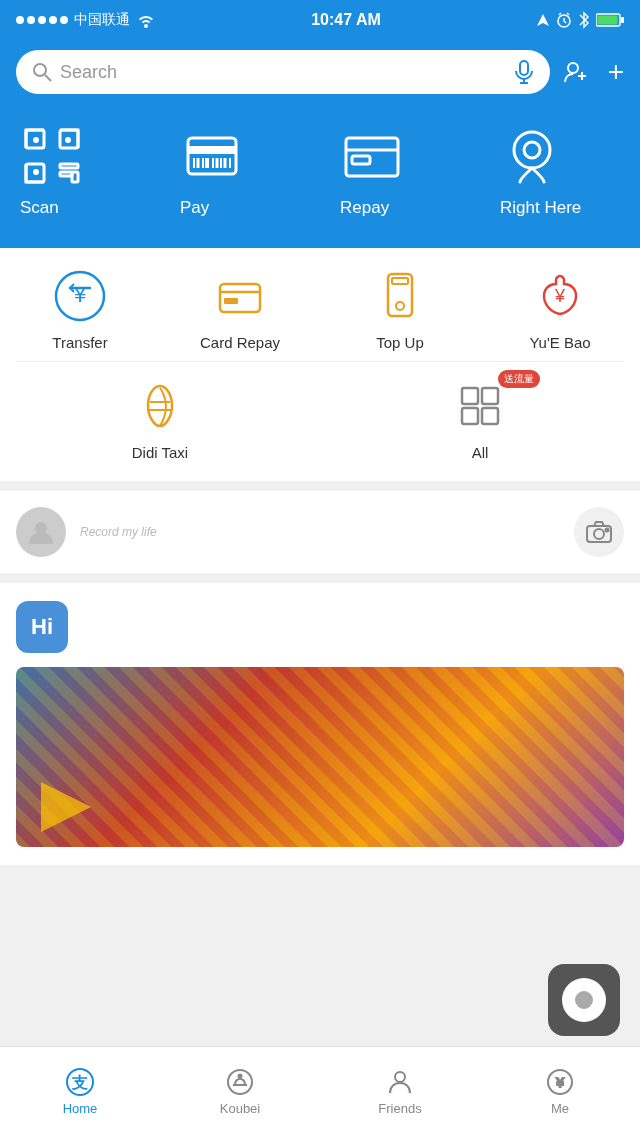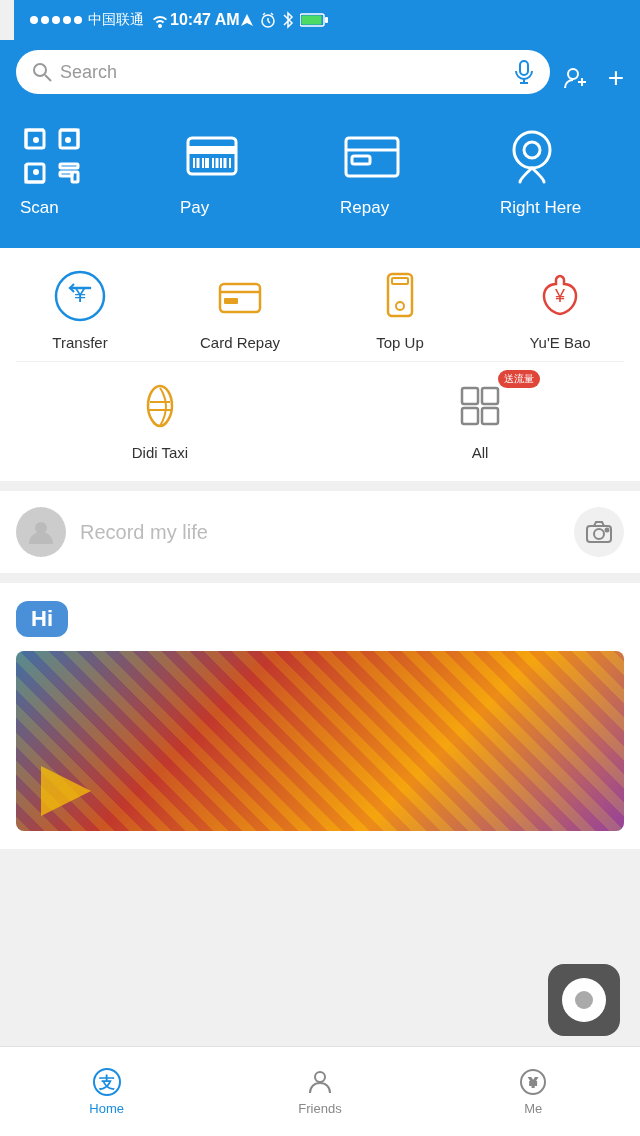--- a/index.html
+++ b/index.html
@@ -11,24 +11,24 @@
       background: #f0f0f0;
       overflow-x: hidden;
     }
 
     
     .status-bar {
       background: #1a8de0;
       height: 40px;
       display: flex;
       align-items: center;
+      justify-content: space-between;
       padding: 0 16px;
       color: white;
       font-size: 14px;
-      margin-left: 14px;
     }
     .status-left { display: flex; align-items: center; gap: 6px; }
     .status-dots { display: flex; gap: 3px; }
     .status-dot { width: 8px; height: 8px; border-radius: 50%; background: white; }
     .status-center { font-size: 16px; font-weight: 600; }
     .status-right { display: flex; align-items: center; gap: 6px; }
 
     
     .header {
       background: #1a8de0;
@@ -40,21 +40,21 @@
       display: flex;
       align-items: center;
       padding: 10px 16px;
       gap: 8px;
     }
     .search-icon-wrap { color: #999; font-size: 18px; }
     .search-input-text { flex: 1; color: #999; font-size: 18px; }
     .mic-icon { color: #1a8de0; font-size: 20px; }
     .header-actions { display: flex; align-items: center; gap: 18px; margin-left: 12px; }
     .header-action-btn { color: white; font-size: 22px; }
-    .header-row { display: flex; align-items: flex-end; }
+    .header-row { display: flex; align-items: center; }
 
     
     .blue-section {
       background: #1a8de0;
       padding: 10px 0 30px;
       display: flex;
       justify-content: space-around;
     }
     .blue-item {
       display: flex;
@@ -142,21 +142,22 @@
       display: flex;
       align-items: center;
       justify-content: center;
       font-size: 26px;
       color: #888;
       flex-shrink: 0;
     }
     .record-text {
       flex: 1;
       color: #bbb;
-      font-size: 20px;
+      font-size: 12px;
+      font-style: italic;
     }
     .camera-btn {
       width: 50px;
       height: 50px;
       border-radius: 50%;
       background: #f0f0f0;
       display: flex;
       align-items: center;
       justify-content: center;
       font-size: 22px;
@@ -171,21 +172,21 @@
       padding: 18px 16px;
     }
     .post-header {
       display: flex;
       align-items: center;
       gap: 14px;
       margin-bottom: 14px;
     }
     .post-avatar {
       width: 52px;
-      height: 36px;
+      height: 52px;
       border-radius: 12px;
       background: #4a90d9;
       display: flex;
       align-items: center;
       justify-content: center;
       color: white;
       font-size: 22px;
       font-weight: bold;
     }
     .post-title {
@@ -532,20 +533,32 @@
   <div class="nav-item active">
     <span class="nav-icon" style="color:#1a8de0;">
       <svg width="30" height="30" viewBox="0 0 30 30" fill="none">
         <circle cx="15" cy="15" r="13" stroke="#1a8de0" stroke-width="2"></circle>
         <text x="15" y="21" text-anchor="middle" font-size="16" fill="#1a8de0" font-family="sans-serif" font-weight="bold">支</text>
       </svg>
     </span>
     <span class="nav-label" style="color:#1a8de0;">Home</span>
   </div>
 
+  <div class="nav-item">
+    <span class="nav-icon" style="color:#888;">
+      <svg width="30" height="30" viewBox="0 0 30 30" fill="none" stroke="#888" stroke-width="2">
+        <circle cx="15" cy="15" r="12"></circle>
+        <path d="M10 18 C10 14 12 12 15 12 C18 12 20 14 20 18" fill="none"></path>
+        <path d="M8 18 L22 18"></path>
+        <line x1="15" y1="12" x2="15" y2="10"></line>
+        <circle cx="15" cy="9" r="1.5" fill="#888"></circle>
+      </svg>
+    </span>
+    <span class="nav-label">Koubei</span>
+  </div>
 
   <div class="nav-item">
     <span class="nav-icon" style="color:#888;">
       <svg width="30" height="30" viewBox="0 0 30 30" fill="none" stroke="#888" stroke-width="2">
         <circle cx="15" cy="10" r="5"></circle>
         <path d="M5 26 C5 20 9 16 15 16 C21 16 25 20 25 26"></path>
       </svg>
     </span>
     <span class="nav-label">Friends</span>
   </div>

